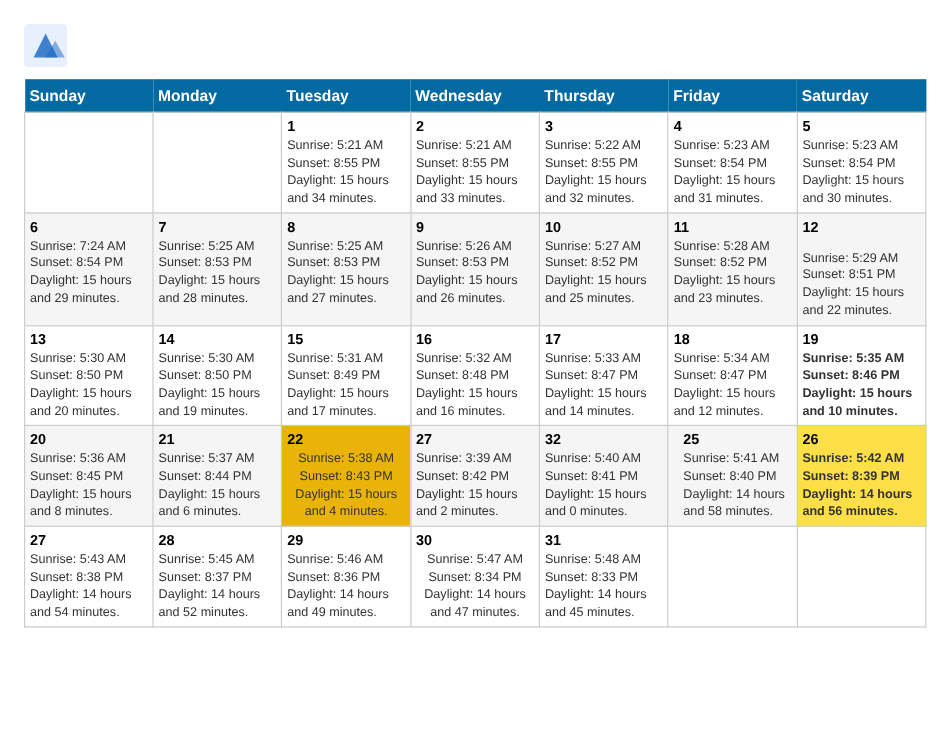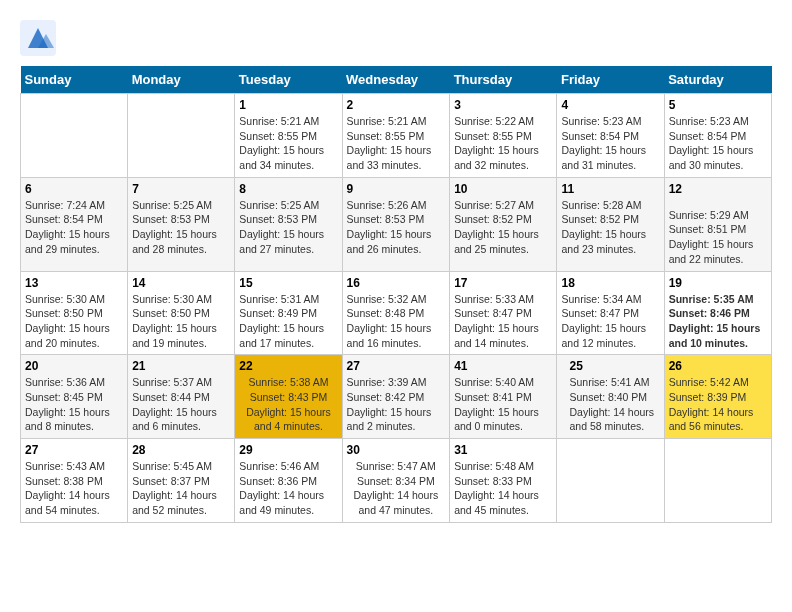--- a/index.html
+++ b/index.html
@@ -289,36 +289,36 @@
 and 4 minutes.</div>
         </td>
         <td style="background: rgb(245, 245, 245);">
           <span class="day-num">27</span>
           <div class="cell-content" style="white-space: pre-line;">Sunrise: 3:39 AM
 Sunset: 8:42 PM
 Daylight: 15 hours
 and 2 minutes.</div>
         </td>
         <td style="background: rgb(245, 245, 245);">
-          <span class="day-num">41</span>
+          <span class="day-num">32</span>
           <div class="cell-content" style="white-space: pre-line;">Sunrise: 5:40 AM
 Sunset: 8:41 PM
 Daylight: 15 hours
 and 0 minutes.</div>
         </td>
         <td style="background: rgb(245, 245, 245); padding-left: 12px;">
           <span class="day-num">25</span>
           <div class="cell-content" style="white-space: pre-line;">Sunrise: 5:41 AM
 Sunset: 8:40 PM
 Daylight: 14 hours
 and 58 minutes.</div>
         </td>
         <td style="background: #fde047;">
           <span class="day-num">26</span>
-          <div class="cell-content" style="white-space: pre-line;">Sunrise: 5:42 AM
+          <div class="cell-content" style="white-space: pre-line; font-weight: bold;">Sunrise: 5:42 AM
 Sunset: 8:39 PM
 Daylight: 14 hours
 and 56 minutes.</div>
         </td>
       </tr>
       <tr>
         <td>
           <span class="day-num">27</span>
           <div class="cell-content" style="white-space: pre-line;">Sunrise: 5:43 AM
 Sunset: 8:38 PM

